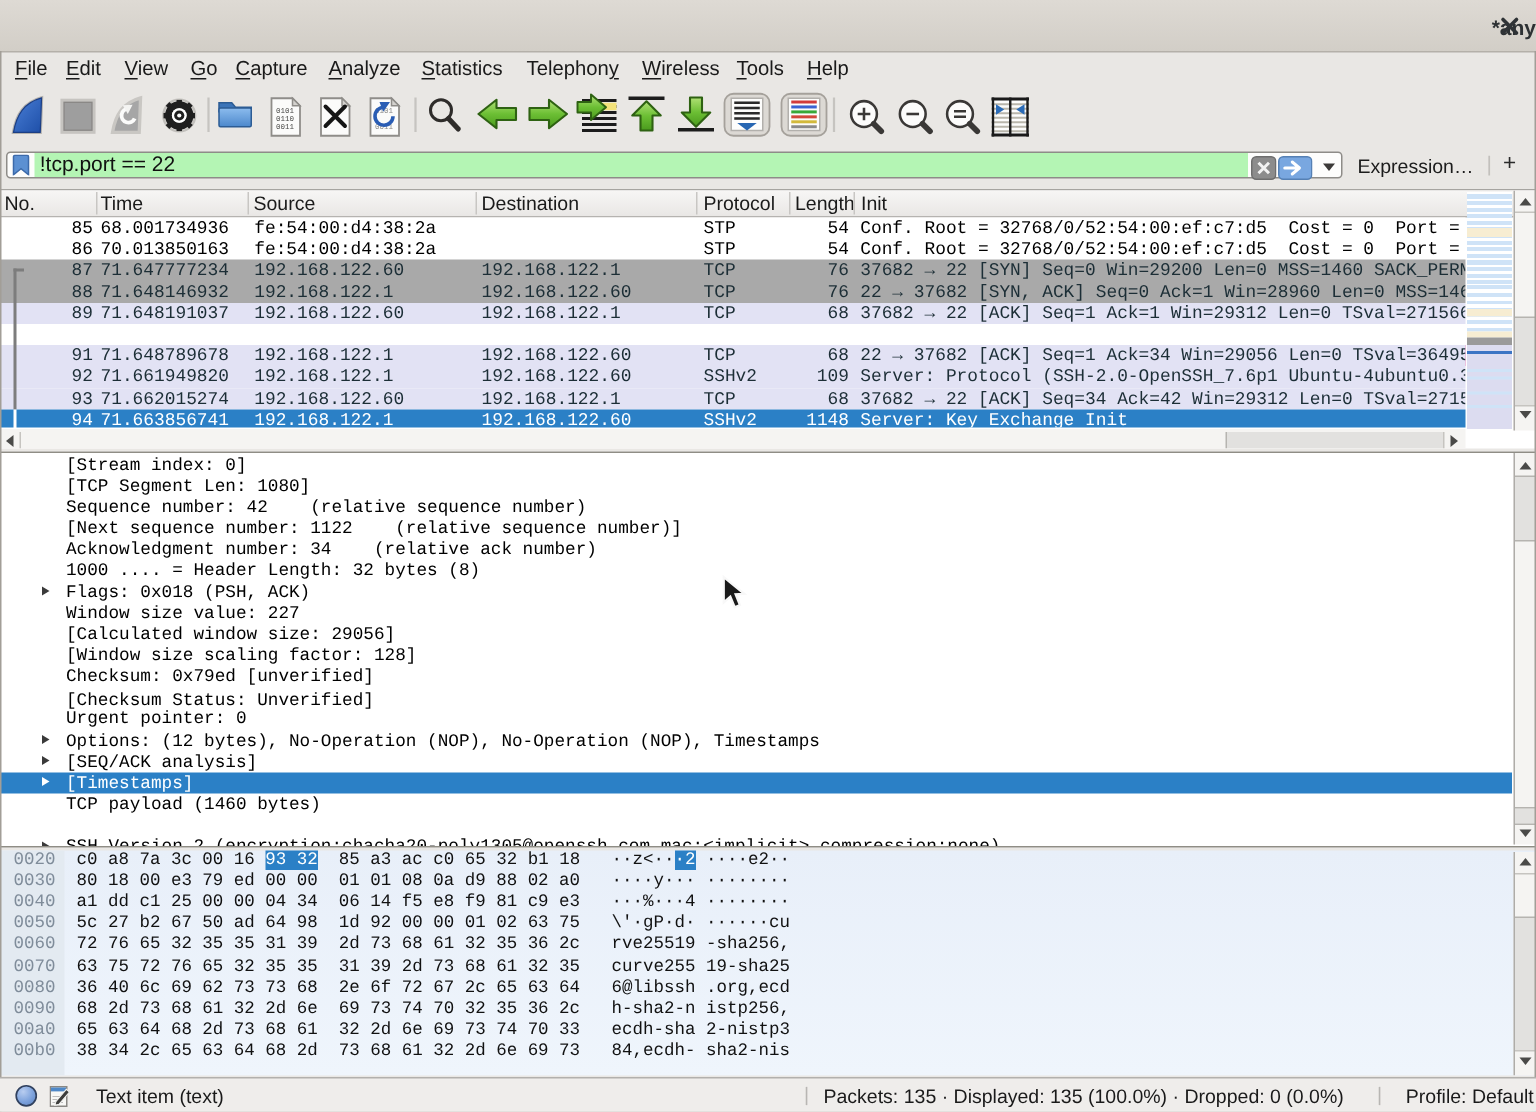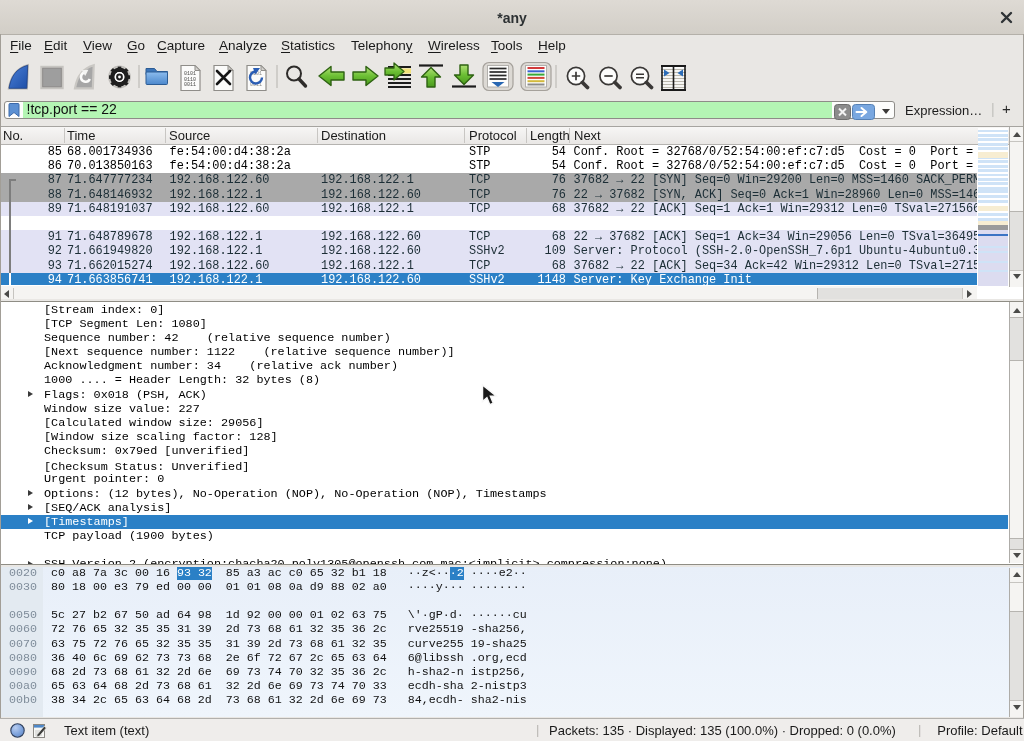--- a/index.html
+++ b/index.html
@@ -4,21 +4,21 @@
 <style>
   html,body{margin:0;padding:0;}
   body{width:1024px;height:741px;position:relative;overflow:hidden;
        font-family:"Liberation Sans",sans-serif;background:#e9e7e4;}
   .abs{position:absolute;}
   .mono{font-family:"Liberation Mono",monospace;}
   
   #titlebar{left:0;top:0;width:1024px;height:34px;
     background:linear-gradient(#dedad4,#d2cec7);
     border-bottom:1px solid #b4b0a9;}
-  #title{left:0;top:10px;width:1024px;text-align:center;
+  #title{left:0;top:10px;width:1024px;text-align:right;
     font-size:14px;font-weight:bold;color:#2d3133;}
   
   #menubar{left:0;top:35px;width:1024px;height:25px;font-size:13.5px;color:#1a1a1a;}
   .mi{position:absolute;top:3px;}
   .mi u{text-decoration:underline;text-underline-offset:2px;}
   
   #toolbar{left:0;top:60px;width:1024px;height:36px;}
   
   #filterbar{left:0;top:96px;width:1024px;height:30px;border-bottom:1px solid #a6a4a0;}
   #fentry{left:4px;top:5px;width:889px;height:16px;background:#fdfdfc;
@@ -257,21 +257,21 @@
 </div>
 
 <div class="abs" id="plist">
   <div class="abs" id="phead">
     <span class="hlab" style="left:3px">No.</span>
     <span class="hlab" style="left:67px">Time</span>
     <span class="hlab" style="left:169px">Source</span>
     <span class="hlab" style="left:321px">Destination</span>
     <span class="hlab" style="left:469px">Protocol</span>
     <span class="hlab" style="left:530px;width:38.5px;overflow:hidden;display:inline-block">Length</span>
-    <span class="hlab" style="left:574px">Next</span>
+    <span class="hlab" style="left:574px">Init</span>
     <span class="hsep" style="left:64px"></span>
     <span class="hsep" style="left:165px"></span>
     <span class="hsep" style="left:317px"></span>
     <span class="hsep" style="left:464px"></span>
     <span class="hsep" style="left:526px"></span>
     <span class="hsep" style="left:569px"></span>
   </div>
   <div class="prow mono" style="top:18.0px;background:#ffffff;color:#000">
     <span class="c-no">85</span><span class="c-time">68.001734936</span><span class="c-src">fe:54:00:d4:38:2a</span><span class="c-dst"></span><span class="c-pro">STP</span><span class="c-len">54</span><span class="c-inf">Conf. Root = 32768/0/52:54:00:ef:c7:d5  Cost = 0  Port = 0x8001</span>
   </div>
@@ -350,37 +350,38 @@
   <div class="dline mono" style="top:85.50px;"><span style="position:absolute;left:28px;top:3.6px;width:0;height:0;border-top:3.5px solid transparent;border-bottom:3.5px solid transparent;border-left:5px solid #3a3a3a"></span><span style="position:absolute;left:44px">Flags: 0x018 (PSH, ACK)</span></div>
   <div class="dline mono" style="top:99.65px;"><span style="position:absolute;left:44px">Window size value: 227</span></div>
   <div class="dline mono" style="top:113.80px;"><span style="position:absolute;left:44px">[Calculated window size: 29056]</span></div>
   <div class="dline mono" style="top:127.95px;"><span style="position:absolute;left:44px">[Window size scaling factor: 128]</span></div>
   <div class="dline mono" style="top:142.10px;"><span style="position:absolute;left:44px">Checksum: 0x79ed [unverified]</span></div>
   <div class="dline mono" style="top:158px;"><span style="position:absolute;left:44px">[Checksum Status: Unverified]</span></div>
   <div class="dline mono" style="top:170.40px;"><span style="position:absolute;left:44px">Urgent pointer: 0</span></div>
   <div class="dline mono" style="top:184.55px;"><span style="position:absolute;left:28px;top:3.6px;width:0;height:0;border-top:3.5px solid transparent;border-bottom:3.5px solid transparent;border-left:5px solid #3a3a3a"></span><span style="position:absolute;left:44px">Options: (12 bytes), No-Operation (NOP), No-Operation (NOP), Timestamps</span></div>
   <div class="dline mono" style="top:212.85px;background:#2b80c6;color:#fff;"><span style="position:absolute;left:28px;top:3.6px;width:0;height:0;border-top:3.5px solid transparent;border-bottom:3.5px solid transparent;border-left:5px solid #fff"></span><span style="position:absolute;left:44px">[Timestamps]</span></div>
   <div class="dline mono" style="top:198.70px;"><span style="position:absolute;left:28px;top:3.6px;width:0;height:0;border-top:3.5px solid transparent;border-bottom:3.5px solid transparent;border-left:5px solid #3a3a3a"></span><span style="position:absolute;left:44px">[SEQ/ACK analysis]</span></div>
-  <div class="dline mono" style="top:227.00px;"><span style="position:absolute;left:44px">TCP payload (1900 bytes)</span></div>
+  <div class="dline mono" style="top:227.00px;"><span style="position:absolute;left:44px">TCP payload (1460 bytes)</span></div>
   <div class="dline mono" style="top:255.30px;"><span style="position:absolute;left:28px;top:3.6px;width:0;height:0;border-top:3.5px solid transparent;border-bottom:3.5px solid transparent;border-left:5px solid #3a3a3a"></span><span style="position:absolute;left:44px">SSH Version 2 (encryption:chacha20-poly1305@openssh.com mac:&lt;implicit&gt; compression:none)</span></div>
   <div class="abs" style="left:1009px;top:0;width:15px;height:261px;background:#f5f4f2;border-left:1px solid #aeaca8"></div>
   <div class="abs" style="left:1010px;top:15.5px;width:14px;height:42px;background:#e2e1df"></div>
   <div class="abs" style="left:1010px;top:237px;width:14px;height:10px;background:#e2e1df"></div>
   <div class="abs" style="left:1010px;top:15px;width:14px;height:1px;background:#b6b4b0"></div>
   <div class="abs" style="left:1010px;top:57.5px;width:14px;height:1px;background:#b6b4b0"></div>
   <div class="abs" style="left:1010px;top:236px;width:14px;height:1px;background:#b6b4b0"></div>
   <div class="abs" style="left:1010px;top:247px;width:14px;height:1px;background:#b6b4b0"></div>
   <div class="arr" style="left:1012.5px;top:6px;border-left:4.5px solid transparent;border-right:4.5px solid transparent;border-bottom:5.5px solid #4a4a48"></div>
   <div class="arr" style="left:1012.5px;top:251px;border-left:4.5px solid transparent;border-right:4.5px solid transparent;border-top:5.5px solid #4a4a48"></div>
 </div>
 
 <div class="abs" id="hpane">
   <div class="abs" id="hoffcol"></div>
   <div class="hline mono" style="top:-1.20px"><span class="off">0020</span>  c0 a8 7a 3c 00 16 <span style="background:#2b80c6;color:#fff">93 32</span>  85 a3 ac c0 65 32 b1 18   ··z&lt;··<span style="background:#2b80c6;color:#fff">·2</span> ····e2··</div>
   <div class="hline mono" style="top:12.97px"><span class="off">0030</span>  80 18 00 e3 79 ed 00 00  01 01 08 0a d9 88 02 a0   ····y··· ········</div>
+  <div class="hline mono" style="top:27.14px"><span class="off">0040</span>  a1 dd c1 25 00 00 04 34  06 14 f5 e8 f9 81 c9 e3   ···%···4 ········</div>
   <div class="hline mono" style="top:41.31px"><span class="off">0050</span>  5c 27 b2 67 50 ad 64 98  1d 92 00 00 01 02 63 75   \'·gP·d· ······cu</div>
   <div class="hline mono" style="top:55.48px"><span class="off">0060</span>  72 76 65 32 35 35 31 39  2d 73 68 61 32 35 36 2c   rve25519 -sha256,</div>
   <div class="hline mono" style="top:69.65px"><span class="off">0070</span>  63 75 72 76 65 32 35 35  31 39 2d 73 68 61 32 35   curve255 19-sha25</div>
   <div class="hline mono" style="top:83.82px"><span class="off">0080</span>  36 40 6c 69 62 73 73 68  2e 6f 72 67 2c 65 63 64   6@libssh .org,ecd</div>
   <div class="hline mono" style="top:97.99px"><span class="off">0090</span>  68 2d 73 68 61 32 2d 6e  69 73 74 70 32 35 36 2c   h-sha2-n istp256,</div>
   <div class="hline mono" style="top:112.16px"><span class="off">00a0</span>  65 63 64 68 2d 73 68 61  32 2d 6e 69 73 74 70 33   ecdh-sha 2-nistp3</div>
   <div class="hline mono" style="top:126.33px"><span class="off">00b0</span>  38 34 2c 65 63 64 68 2d  73 68 61 32 2d 6e 69 73   84,ecdh- sha2-nis</div>
   <div class="abs" style="left:1009px;top:0.5px;width:15px;height:149px;background:#f5f4f2;border-left:1px solid #aeaca8"></div>
   <div class="abs" style="left:1010px;top:45px;width:14px;height:88px;background:#e2e1df"></div>
   <div class="abs" style="left:1010px;top:14.5px;width:14px;height:1px;background:#c6c4c0"></div>

